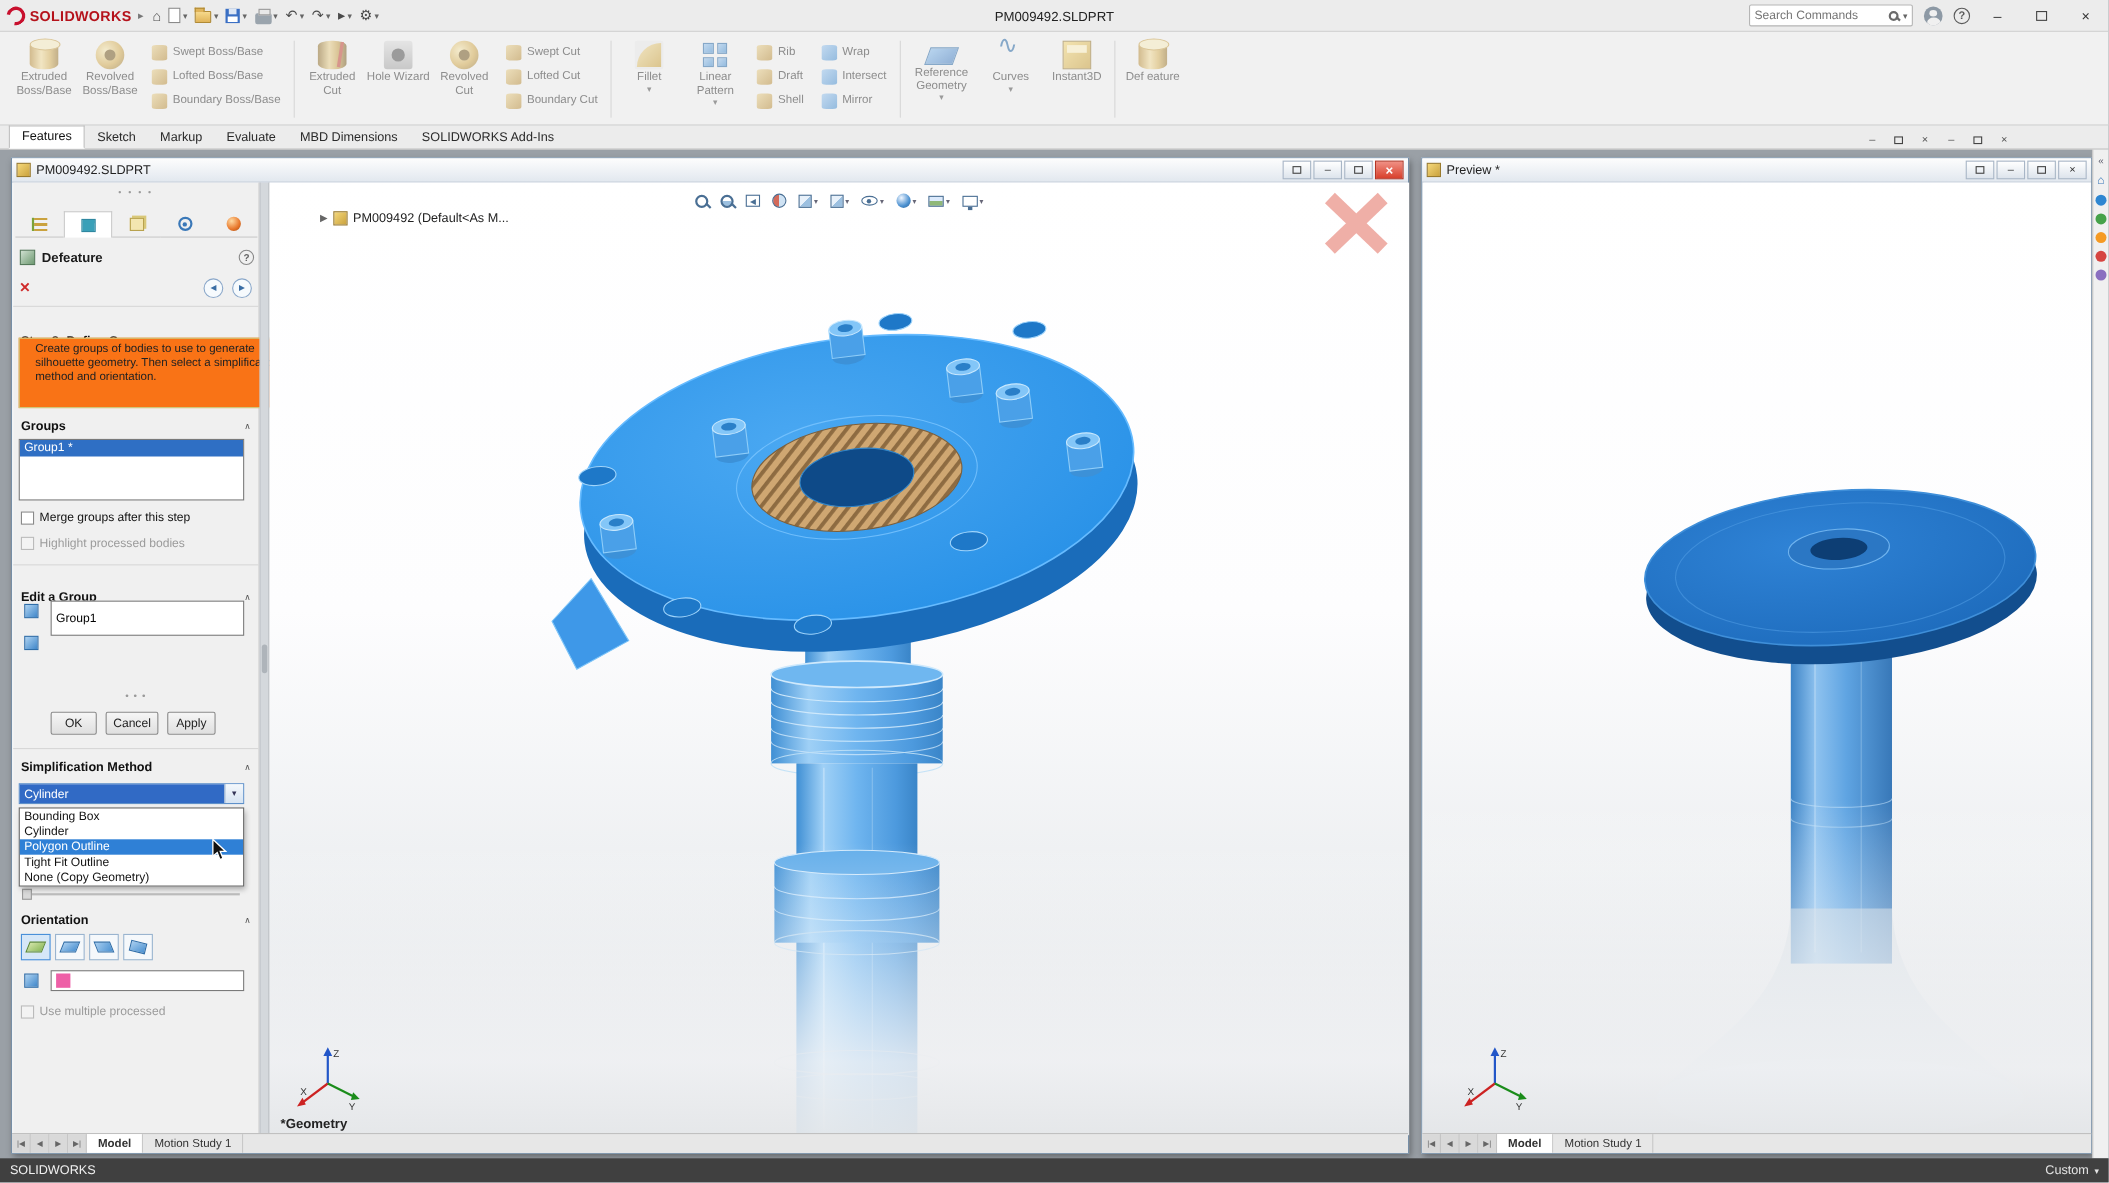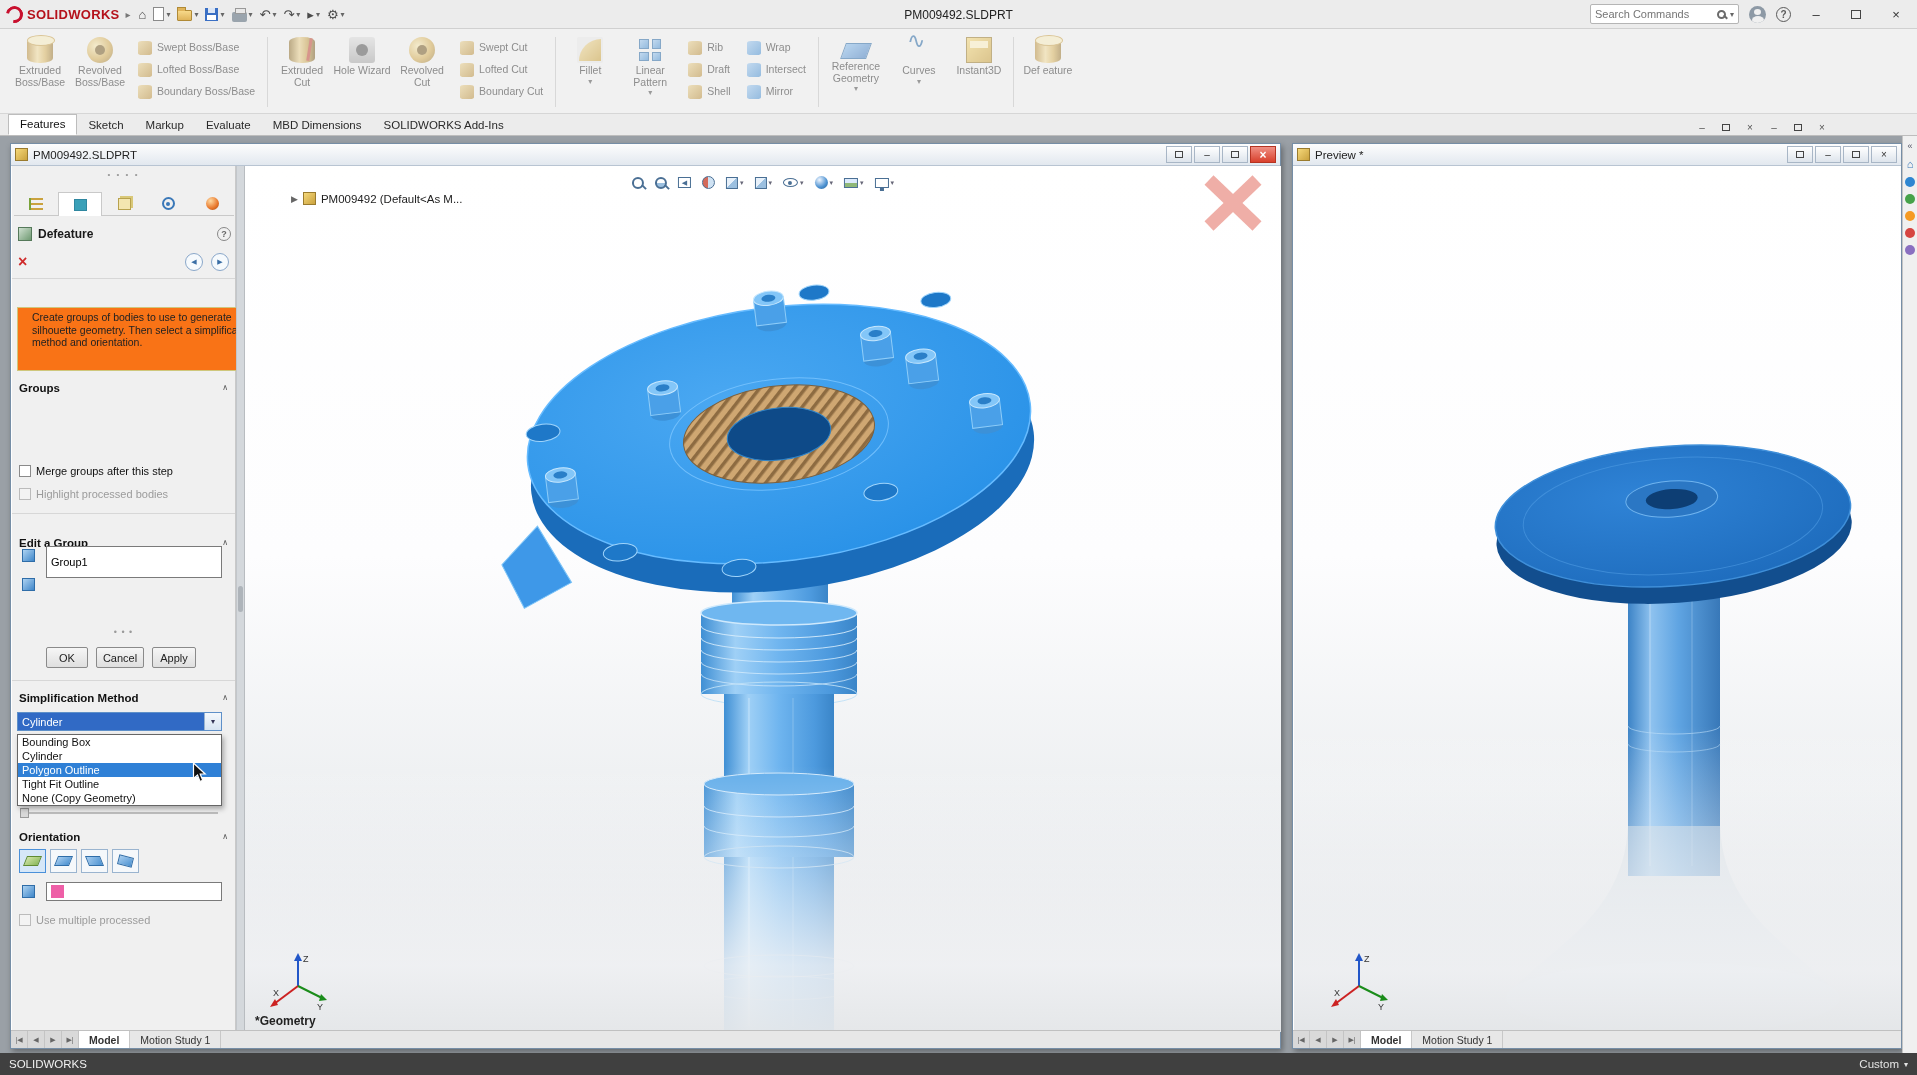--- a/index.html
+++ b/index.html
@@ -425,20 +425,23 @@
 
       <div class="sect" style="top:136px">
         <span>Step 2: Define Groups</span>
         <span class="chev">∧</span>
       </div>
       <div class="ybox" style="top:141px">Create groups of bodies to use to generate silhouette geometry. Then select a simplification method and orientation.</div>
 
       <div class="sect" style="top:213px">
         <span>Groups</span>
         <span class="chev">∧</span>
+      </div>
+      <div class="listbox" style="left:5px;top:233px;width:205px;height:56px;">
+        <div class="lrow sel">Group1 *</div>
       </div>
       <label class="cb" style="left:7px;top:299px;">
         <span class="cbbox"></span>
         <span>Merge groups after this step</span>
       </label>
       <label class="cb disabled" style="left:7px;top:322px;">
         <span class="cbbox"></span>
         <span>Highlight processed bodies</span>
       </label>
       <div class="psep" style="top:347px"></div>

